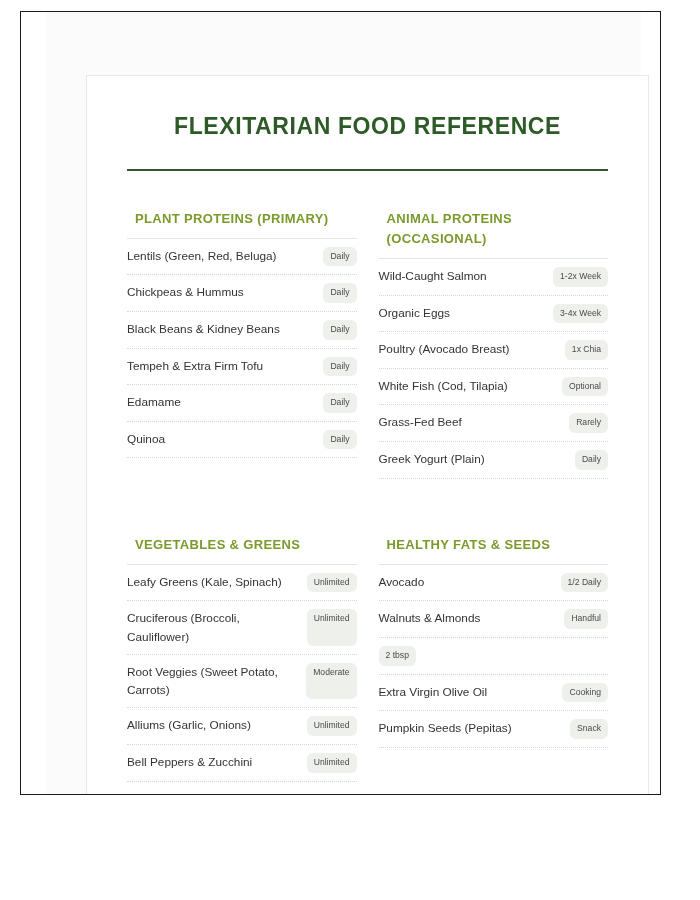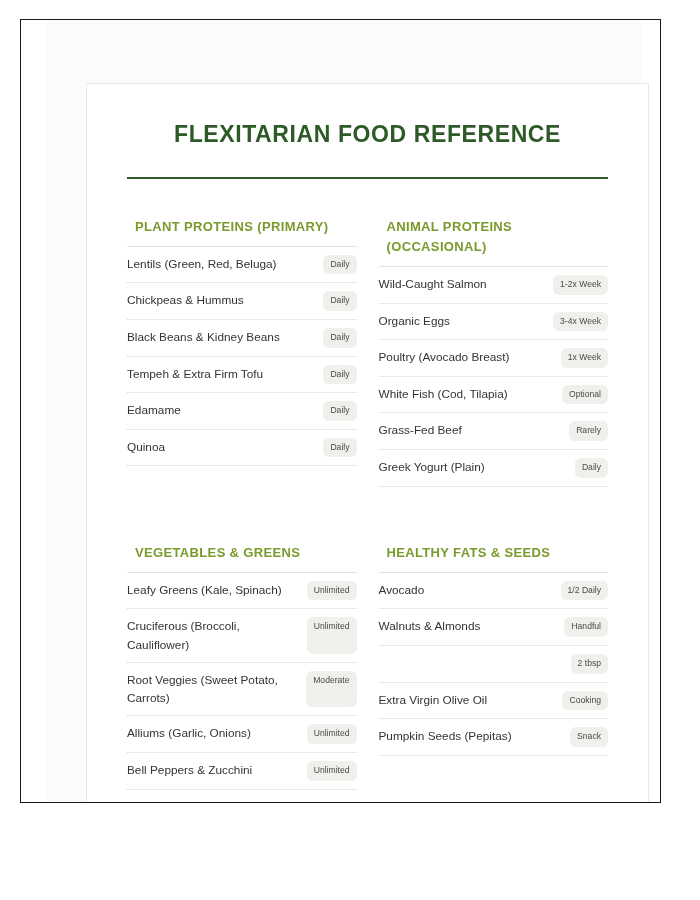--- a/index.html
+++ b/index.html
@@ -12,21 +12,21 @@
   }
   body {
     font-family: "Liberation Sans", sans-serif;
     -webkit-font-smoothing: antialiased;
   }
 
   
   .viewport-frame {
     position: absolute;
     left: 20px;
-    top: 19px;
+    top: 11px;
     width: 641px;
     height: 784px;
     border: 1px solid #1a1a1a;
     box-sizing: border-box;
     background: #ffffff;
     overflow: hidden;
   }
 
   
   .page-backdrop {
@@ -102,21 +102,21 @@
     margin: 9px 0 0 0;
   }
   .section-rows {
     margin-top: 0;
   }
 
   
   .food-row {
     display: flex;
     align-items: stretch;
-    justify-content: flex-end;
+    justify-content: space-between;
     gap: 8px;
     border-bottom: 1px dotted #d6d6d6;
     padding: 8px 0 8px 0;
     min-height: 14px;
   }
   .food-name {
     font-size: 11.8px;
     color: #333333;
     line-height: 1.55;
     flex: 1 1 auto;
@@ -193,21 +193,21 @@
             <div class="food-row">
               <span class="food-name">Wild-Caught Salmon</span>
               <span class="food-badge">1-2x Week</span>
             </div>
             <div class="food-row">
               <span class="food-name">Organic Eggs</span>
               <span class="food-badge">3-4x Week</span>
             </div>
             <div class="food-row">
               <span class="food-name">Poultry (Avocado Breast)</span>
-              <span class="food-badge">1x Week</span>
+              <span class="food-badge">1x Chia</span>
             </div>
             <div class="food-row">
               <span class="food-name">White Fish (Cod, Tilapia)</span>
               <span class="food-badge">Optional</span>
             </div>
             <div class="food-row">
               <span class="food-name">Grass-Fed Beef</span>
               <span class="food-badge">Rarely</span>
             </div>
             <div class="food-row">

